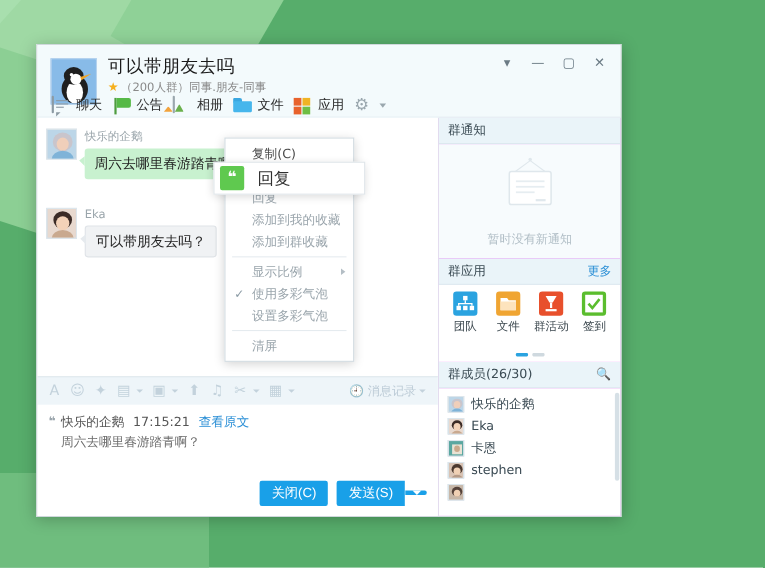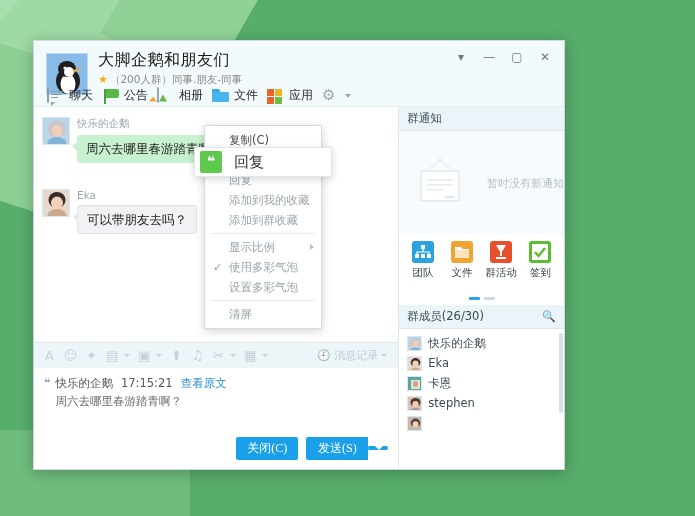--- a/index.html
+++ b/index.html
@@ -223,41 +223,41 @@
   @keyframes bl { 50% { opacity: 0; } }
 
   
   #send-bar {
     height: 36px; background: #fff; display:flex; align-items:center;
     justify-content:flex-end; gap: 8px; padding: 0 10px 6px 0; flex:0 0 auto;
   }
   .btn {
     height: 23px; min-width: 62px; background:#19a0e8; color:#fff;
     font-size: 12px; border:none; border-radius:2px; cursor:pointer;
-    display:flex; align-items:center; justify-content:center;font-family:Liberation Serif, serif;
+    display:flex; align-items:center; justify-content:center;
   }
   #send-grp { display:flex; align-items:center; }
   #send-btn { border-radius: 2px 0 0 2px; min-width: 62px; }
   #send-caret {
     width: 20px; background:#19a0e8; border-radius:0 2px 2px 0;
     display:flex; align-items:center; justify-content:center; cursor:pointer;
     border-left: 1px solid #4fbcf3;
   }
   .caret-w { border-left:4px solid transparent; border-right:4px solid transparent; border-top:4px solid #fff; }
 
   
   .sec-head {
     height: 24px; background:#eaf4f9; border-bottom:1px solid #dce8ef;
     display:flex; align-items:center; justify-content:space-between;
     padding: 0 8px; font-size: 11.5px; color:#3a4a53; flex:0 0 auto;
   }
   .sec-more { color:#2b8fd6; font-size: 11px; cursor:pointer; }
   #notice-body {
-    height: 104px; display:flex; flex-direction:row;
-    align-items:center; justify-content:flex-end; gap:16px; flex:0 0 auto;
+    height: 104px; display:flex; flex-direction:column;
+    align-items:center; justify-content:center; gap:16px; flex:0 0 auto;
     background:#f7fbfd;
   }
   #notice-empty-text { font-size: 11px; color:#b2bfc7; }
 
   #apps-body { height: 70px; background:#fff; padding-top: 6px; flex:0 0 auto; position:relative; }
   #apps-row { display:flex; justify-content:space-around; padding: 0 4px; }
   .app { width:34px; display:flex; flex-direction:column; align-items:center; gap:3px; cursor:pointer; }
   .app-ico { width:22px; height:22px; border-radius:3px; position:relative; }
   .app-lbl { font-size: 10.5px; color:#3d4950; white-space:nowrap; }
   #dots { position:absolute; bottom:5px; left:0; right:0; display:flex; justify-content:center; gap:4px; }
@@ -287,21 +287,21 @@
       <svg width="42" height="42" viewBox="0 0 42 42">
         <rect width="42" height="42" fill="#88bbe8"></rect>
         <ellipse cx="21" cy="27" rx="12" ry="13" fill="#1f1f1f"></ellipse>
         <ellipse cx="21" cy="30" rx="7.5" ry="10" fill="#fff"></ellipse>
         <ellipse cx="20" cy="15" rx="9" ry="8" fill="#1f1f1f"></ellipse>
         <ellipse cx="22" cy="18" rx="5" ry="5" fill="#fff"></ellipse>
         <circle cx="18" cy="14" r="1.6" fill="#fff"></circle>
         <path d="M26 16 L36 13 L27 19 Z" fill="#f0a62a"></path>
       </svg>
     </div>
-    <div id="group-title">大脚企鹅和朋友们</div>
+    <div id="group-title">可以带朋友去吗</div>
     <div id="group-sub">
       <span id="star-icon">★</span><span>（200人群）同事.朋友-同事</span>
     </div>
 
     <div id="win-ctrls">
       <div class="wc">▾</div>
       <div class="wc">—</div>
       <div class="wc">▢</div>
       <div class="wc" id="wc-close">✕</div>
     </div>
@@ -474,20 +474,24 @@
           <path d="M31 4 L16 15 M31 4 L46 15" stroke="#dfe7ec" stroke-width="1" fill="none"></path>
           <rect x="12" y="14" width="38" height="30" rx="2" fill="#fff" stroke="#dfe7ec" stroke-width="1.4"></rect>
           <rect x="18" y="22" width="26" height="1.6" fill="#e6edf1"></rect>
           <rect x="18" y="27" width="26" height="1.6" fill="#e6edf1"></rect>
           <rect x="18" y="32" width="17" height="1.6" fill="#e6edf1"></rect>
           <rect x="36" y="39" width="9" height="2" fill="#e0e8ed"></rect>
         </svg>
         <div id="notice-empty-text">暂时没有新通知</div>
       </div>
 
+      <div class="sec-head">
+        <span>群应用</span>
+        <span class="sec-more">更多</span>
+      </div>
       <div id="apps-body">
         <div id="apps-row">
           <div class="app">
             <span class="app-ico" style="background:#2aa3e0">
               <svg width="22" height="22" viewBox="0 0 22 22">
                   <rect x="9" y="4" width="4" height="4" fill="#fff"></rect>
                   <rect x="3" y="13" width="4" height="4" fill="#fff"></rect>
                   <rect x="9" y="13" width="4" height="4" fill="#fff"></rect>
                   <rect x="15" y="13" width="4" height="4" fill="#fff"></rect>
                   <path d="M11 8 L11 11 M5 13 L5 11 L17 11 L17 13" stroke="#fff" stroke-width="1.2" fill="none"></path>

